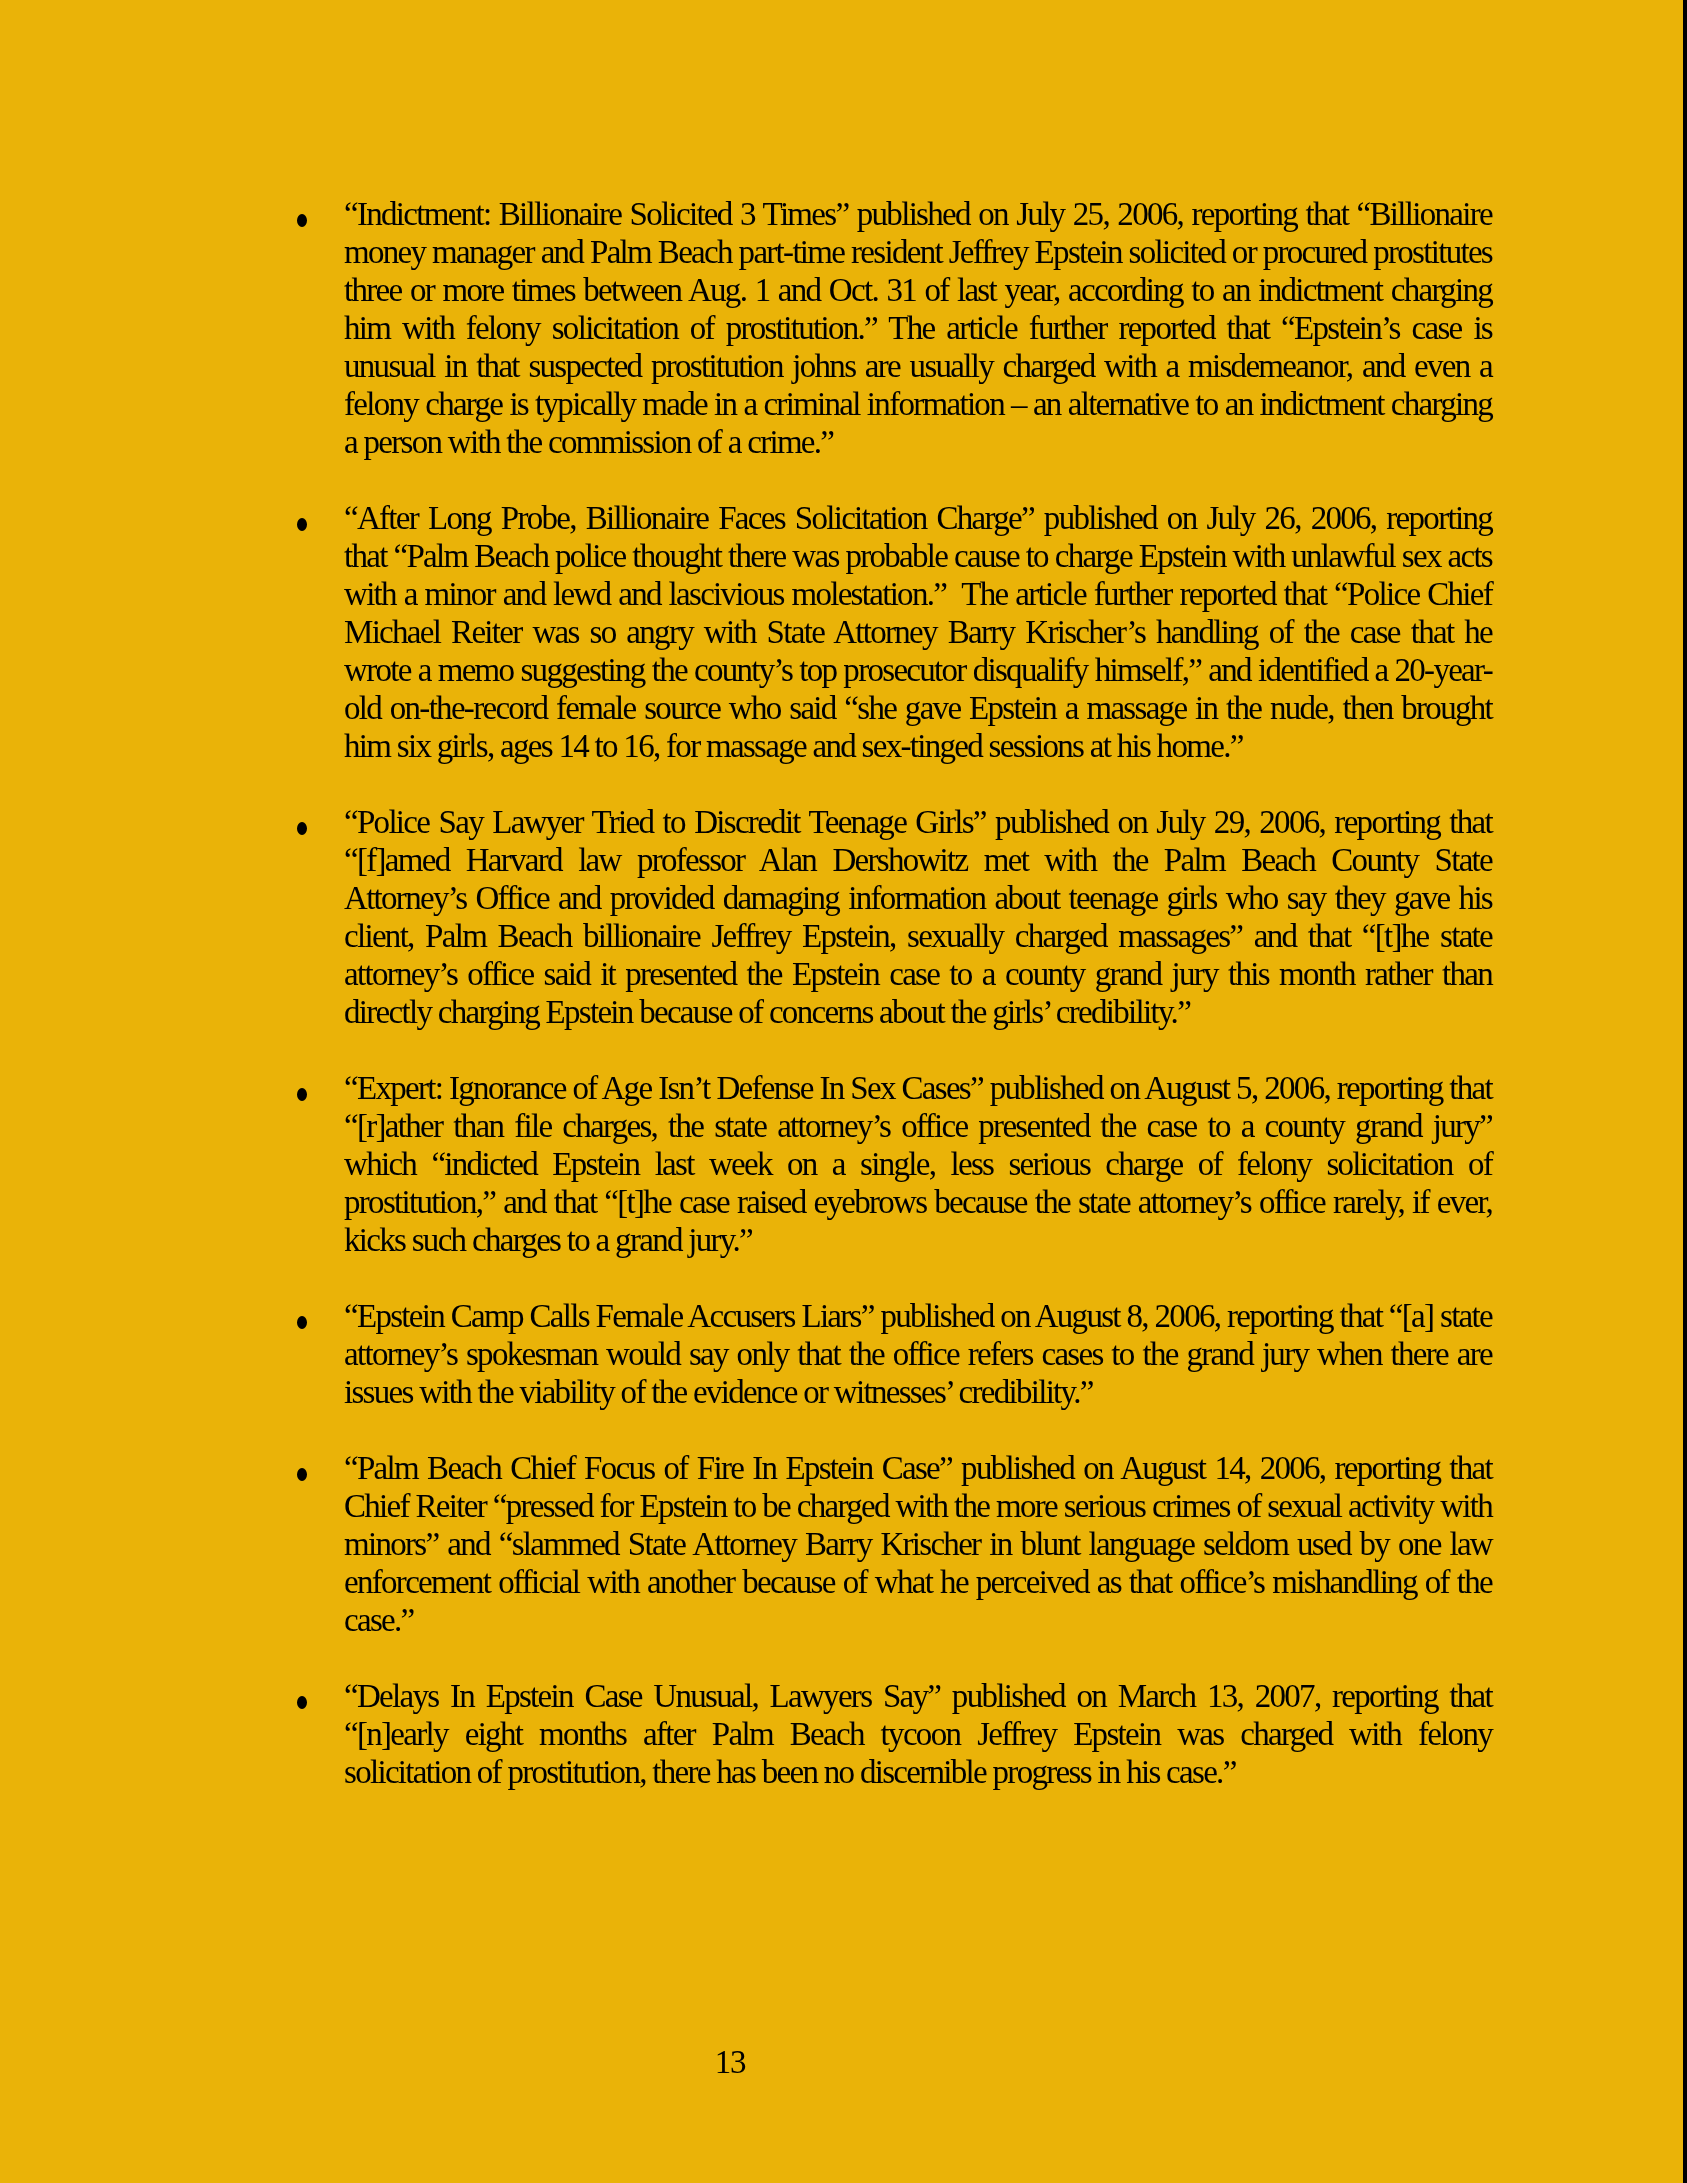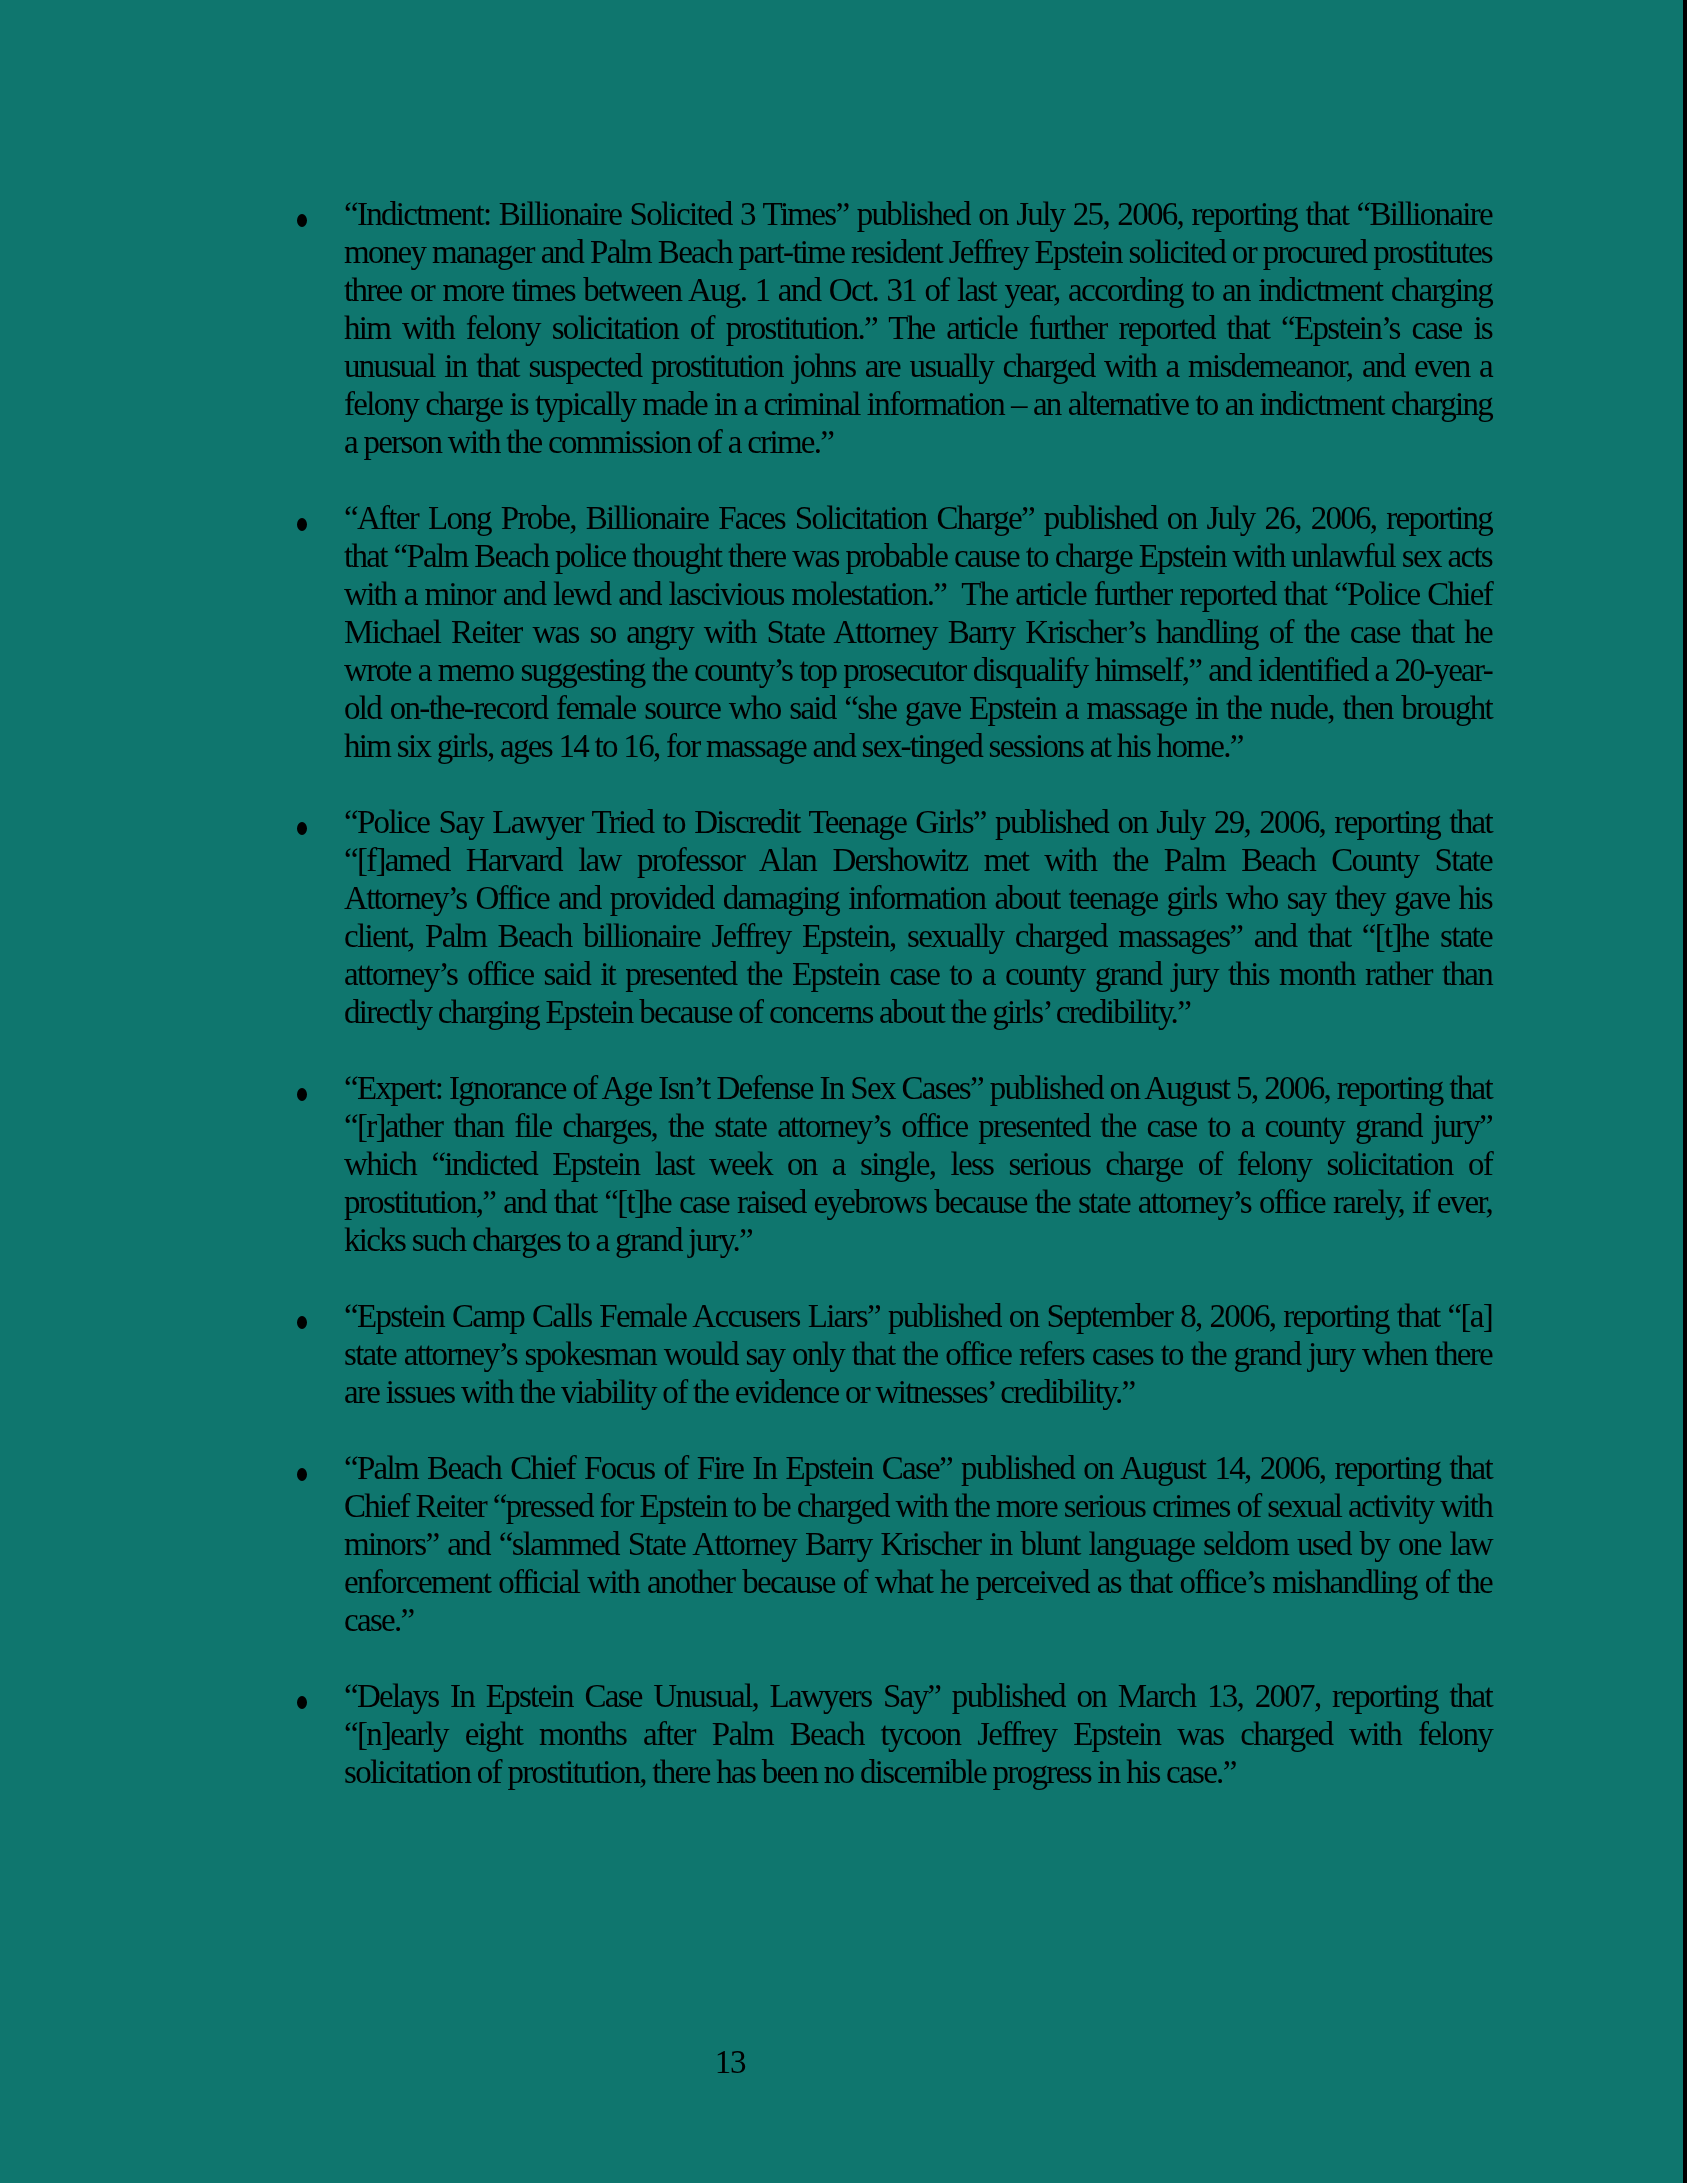--- a/index.html
+++ b/index.html
@@ -13,21 +13,21 @@
     position: relative;
     font-family: "Liberation Serif", serif;
     color: #000000;
   }
   .page {
     position: absolute;
     left: 0;
     top: 0;
     width: 1687px;
     height: 2183px;
-    background: #0f766e;
+    background: #eab308;
     overflow: hidden;
   }
   
   .scan-bar {
     position: absolute;
     top: 0;
     right: 0;
     width: 4px;
     height: 2183px;
     background: #000000;
@@ -115,21 +115,21 @@
       <span class="bullet-marker-col">
           <span class="bullet-dot"></span>
         </span>
       <p class="bullet-text">“Expert: Ignorance of Age Isn’t Defense In Sex Cases” published on August 5, 2006, reporting that “[r]ather than file charges, the state attorney’s office presented the case to a county grand jury” which “indicted Epstein last week on a single, less serious charge of felony solicitation of prostitution,” and that “[t]he case raised eyebrows because the state attorney’s office rarely, if ever, kicks such charges to a grand jury.”</p>
     </div>
 
     <div class="bullet-item">
       <span class="bullet-marker-col">
           <span class="bullet-dot"></span>
         </span>
-      <p class="bullet-text">“Epstein Camp Calls Female Accusers Liars” published on September 8, 2006, reporting that “[a] state attorney’s spokesman would say only that the office refers cases to the grand jury when there are issues with the viability of the evidence or witnesses’ credibility.”</p>
+      <p class="bullet-text">“Epstein Camp Calls Female Accusers Liars” published on August 8, 2006, reporting that “[a] state attorney’s spokesman would say only that the office refers cases to the grand jury when there are issues with the viability of the evidence or witnesses’ credibility.”</p>
     </div>
 
     <div class="bullet-item">
       <span class="bullet-marker-col">
           <span class="bullet-dot"></span>
         </span>
       <p class="bullet-text">“Palm Beach Chief Focus of Fire In Epstein Case” published on August 14, 2006, reporting that Chief Reiter “pressed for Epstein to be charged with the more serious crimes of sexual activity with minors” and “slammed State Attorney Barry Krischer in blunt language seldom used by one law enforcement official with another because of what he perceived as that office’s mishandling of the case.”</p>
     </div>
 
     <div class="bullet-item">

